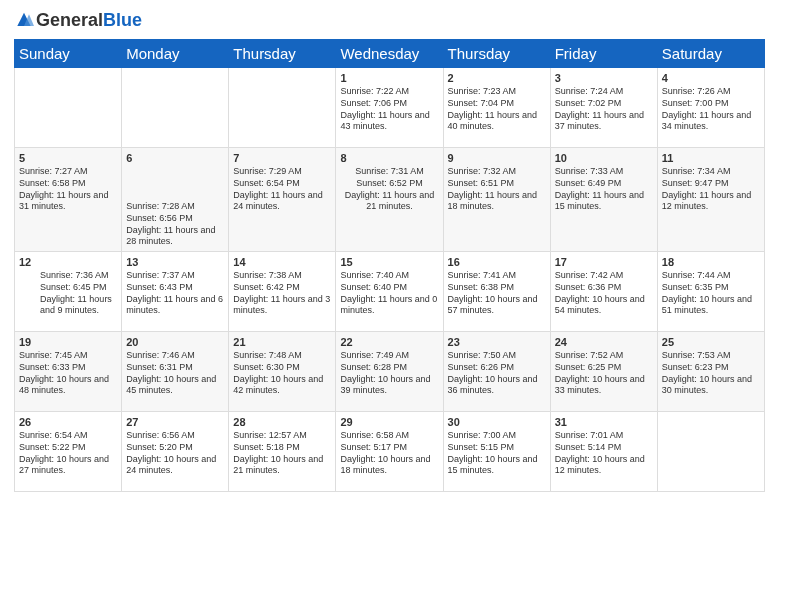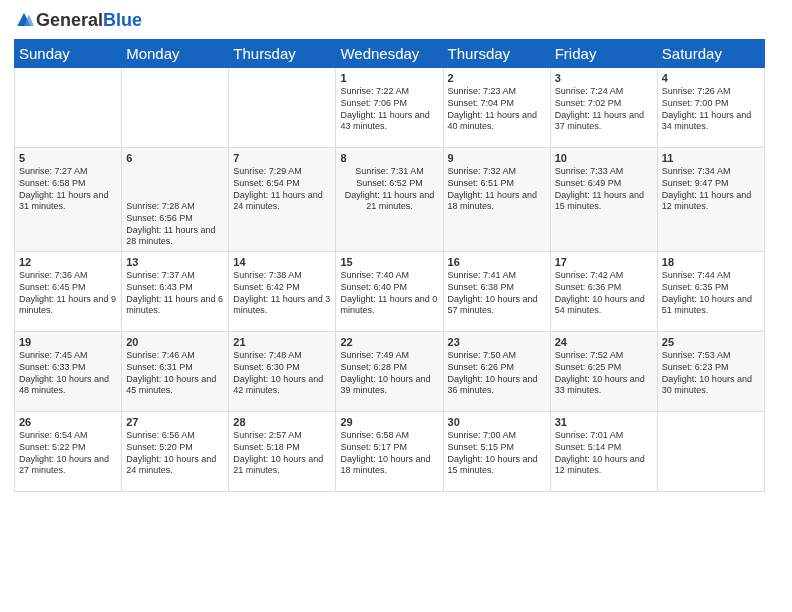--- a/index.html
+++ b/index.html
@@ -196,21 +196,21 @@
           <td>
             <span class="day-num">11</span>
             <div class="day-info" style="white-space: pre-line;">Sunrise: 7:34 AM
 Sunset: 9:47 PM
 Daylight: 11 hours and 12 minutes.</div>
           </td>
         </tr>
         <tr>
           <td>
             <span class="day-num">12</span>
-            <div class="day-info" style="white-space: pre-line;">Sunrise: 7:36 AM
+            <div class="day-info" style="white-space: pre-line; margin-left: 21px;">Sunrise: 7:36 AM
 Sunset: 6:45 PM
 Daylight: 11 hours and 9 minutes.</div>
           </td>
           <td>
             <span class="day-num">13</span>
             <div class="day-info" style="white-space: pre-line;">Sunrise: 7:37 AM
 Sunset: 6:43 PM
 Daylight: 11 hours and 6 minutes.</div>
           </td>
           <td>
@@ -296,21 +296,21 @@
 Daylight: 10 hours and 27 minutes.</div>
           </td>
           <td>
             <span class="day-num">27</span>
             <div class="day-info" style="white-space: pre-line;">Sunrise: 6:56 AM
 Sunset: 5:20 PM
 Daylight: 10 hours and 24 minutes.</div>
           </td>
           <td>
             <span class="day-num">28</span>
-            <div class="day-info" style="white-space: pre-line;">Sunrise: 2:57 AM
+            <div class="day-info" style="white-space: pre-line;">Sunrise: 12:57 AM
 Sunset: 5:18 PM
 Daylight: 10 hours and 21 minutes.</div>
           </td>
           <td>
             <span class="day-num">29</span>
             <div class="day-info" style="white-space: pre-line;">Sunrise: 6:58 AM
 Sunset: 5:17 PM
 Daylight: 10 hours and 18 minutes.</div>
           </td>
           <td>

